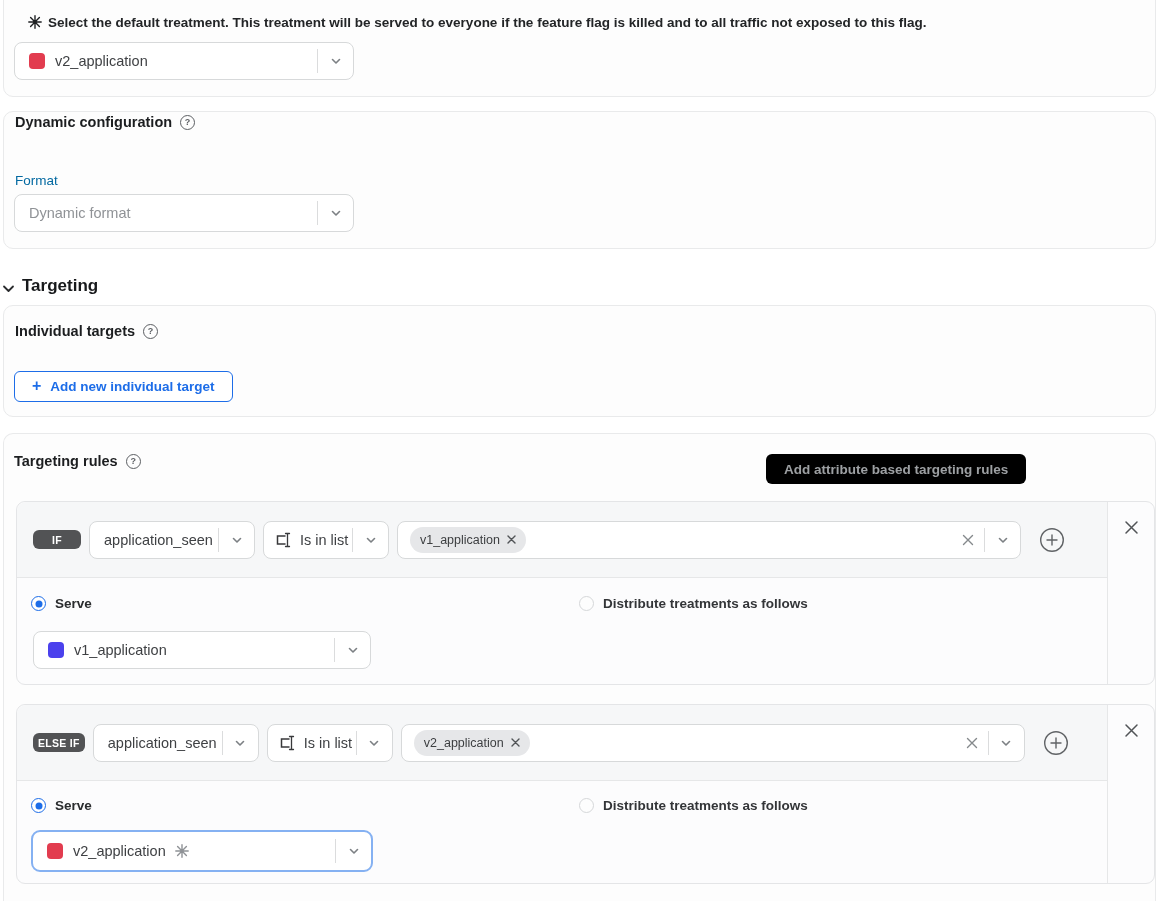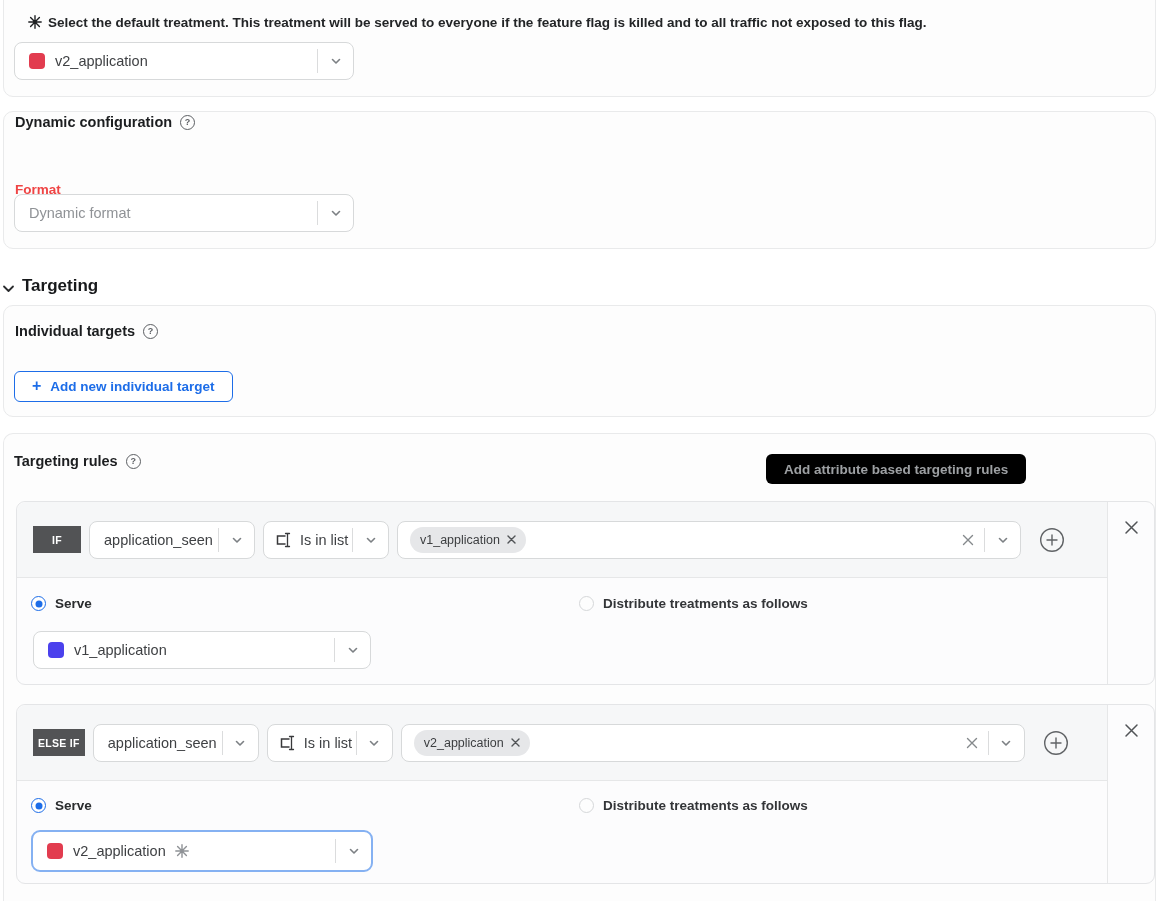--- a/index.html
+++ b/index.html
@@ -66,21 +66,21 @@
   #rule-card-0 { top:501px; height:184px; }
   #rule-card-1 { top:704px; height:180px; }
   .rule-main { flex:1; min-width:0; position:relative; }
   .rule-side { width:47px; border-left:1px solid #e6e7e8; position:relative; flex:none; }
   .cond-row {
     height:76px; border-bottom:1px solid #e6e7e8; background:#f6f7f8;
     border-radius:9px 0 0 0;
     display:flex; align-items:center; padding-left:16px; gap:8px;
   }
   .badge {
-    min-width:48px; height:27px; padding:0 5px; background:#525355; border-radius:0;
+    min-width:48px; height:19px; padding:0 5px; background:#525355; border-radius:6px;
     color:#ffffff; font-size:10.5px; font-weight:700; letter-spacing:.3px;
     display:inline-flex; align-items:center; justify-content:center; flex:none;
   }
   .attr-select { width:166px; flex:none; }
   .matcher-select { width:126px; flex:none; padding-left:10px; }
   .string-icon { display:inline-flex; margin-right:7px; flex:none; }
   .tag-input {
     width:624px; flex:none; background:#ffffff; border:1px solid #d7d9da; border-radius:8px;
     height:38px; display:flex; align-items:center; padding-left:12px; cursor:text;
   }
@@ -133,21 +133,21 @@
     </span>
   </span>
 </div>
 
 <div class="panel" id="panel-dynamic"></div>
 
 <div class="abs section-title" style="left:15px; top:114px;">
   <span>Dynamic configuration</span>
   <span class="help-icon">?</span>
 </div>
-<div class="abs" style="left:15px; top:182px; font-size:13.5px; font-weight:700; color:#ef4444;">Format</div>
+<div class="abs" style="left:15px; top:173px; font-size:13.5px; font-weight:400; color:#0369a1;">Format</div>
 
 <div class="abs select" style="left:14px; top:194px; width:340px;">
   <span class="placeholder">Dynamic format</span>
   <span class="sel-end">
       <span class="sep"></span>
     <span class="chev-zone">
       <svg width="14" height="14" viewBox="0 0 14 14" fill="none" stroke="#7c8084" stroke-width="1.6" stroke-linecap="round" stroke-linejoin="round">
           <path d="M3.5 5.5 L7 9 L10.5 5.5"></path>
         </svg>
     </span>

